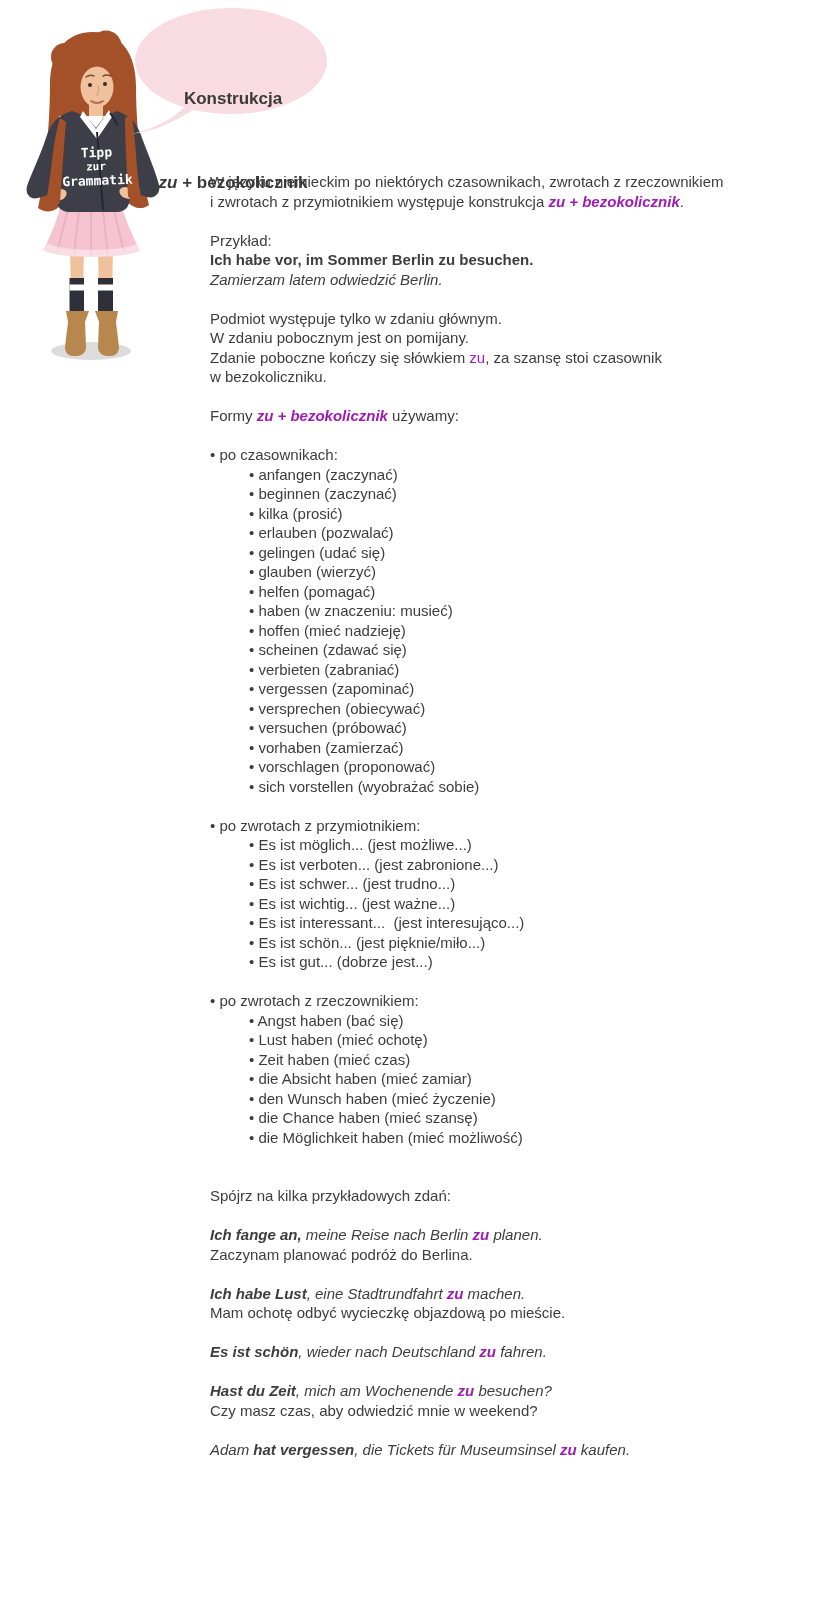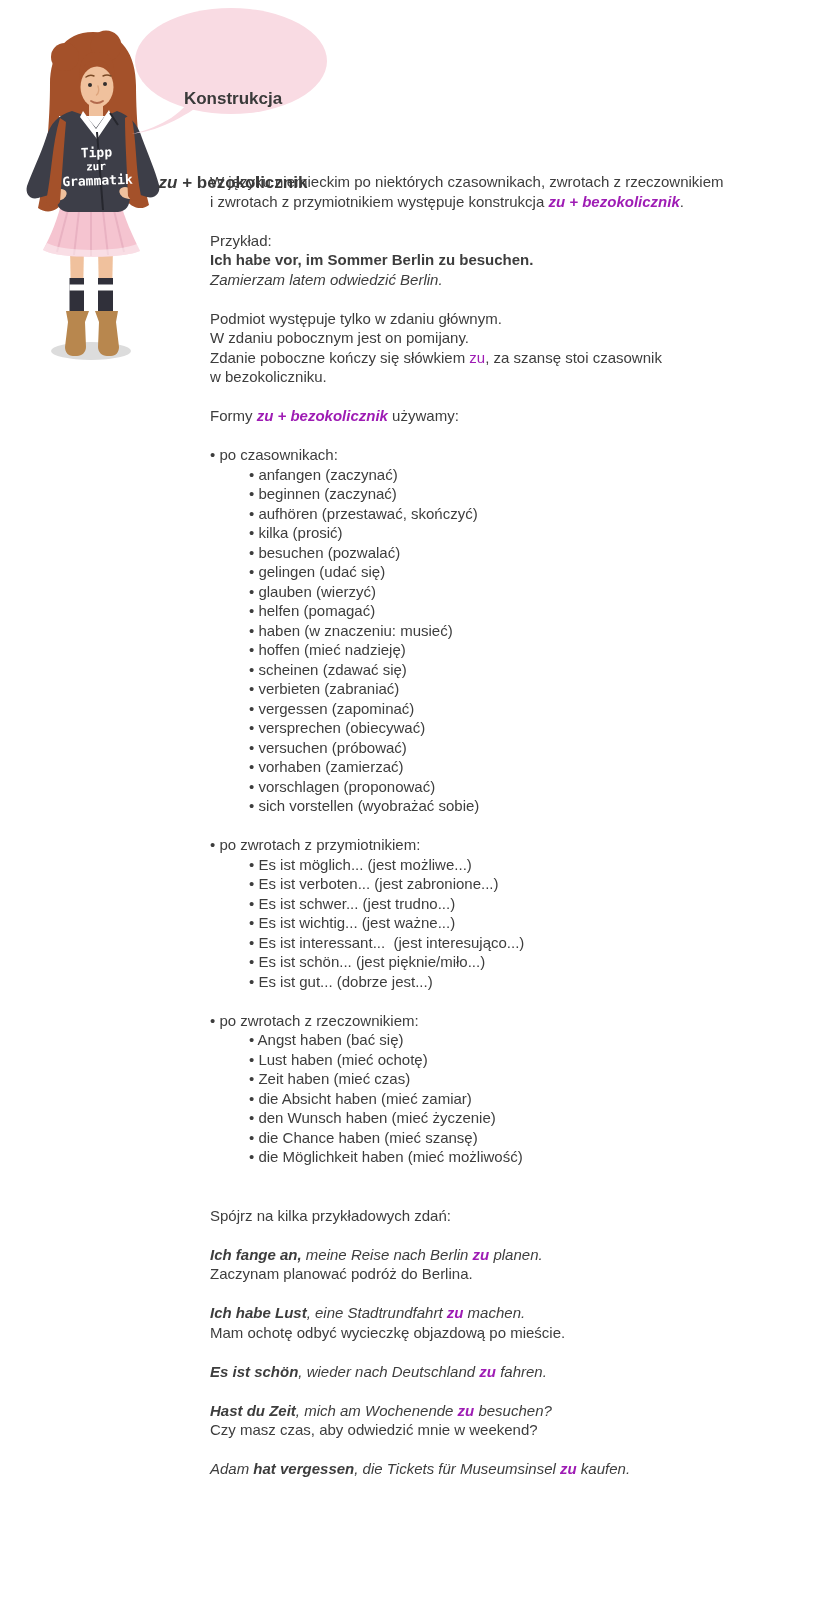--- a/index.html
+++ b/index.html
@@ -132,23 +132,22 @@
       <div class="line"><span class="sr">Podmiot występuje tylko w zdaniu głównym.</span></div>
       <div class="line"><span class="sr">W zdaniu pobocznym jest on pomijany.</span></div>
       <div class="line"><span class="sr">Zdanie poboczne kończy się słówkiem </span><span class="spr">zu</span><span class="sr">, za szansę stoi czasownik</span></div>
       <div class="line"><span class="sr">w bezokoliczniku.</span></div>
       <div class="line">&nbsp;</div>
       <div class="line"><span class="sr">Formy </span><span class="sp">zu + bezokolicznik</span><span class="sr"> używamy:</span></div>
       <div class="line">&nbsp;</div>
       <div class="line"><span class="sr">• po czasownikach:</span></div>
       <div class="line ind"><span class="sr">• anfangen (zaczynać)</span></div>
       <div class="line ind"><span class="sr">• beginnen (zaczynać)</span></div>
-      <div class="line ind"><span class="sr">• aufhören (przestawać, skończyć)</span></div>
       <div class="line ind"><span class="sr">• kilka (prosić)</span></div>
-      <div class="line ind"><span class="sr">• besuchen (pozwalać)</span></div>
+      <div class="line ind"><span class="sr">• erlauben (pozwalać)</span></div>
       <div class="line ind"><span class="sr">• gelingen (udać się)</span></div>
       <div class="line ind"><span class="sr">• glauben (wierzyć)</span></div>
       <div class="line ind"><span class="sr">• helfen (pomagać)</span></div>
       <div class="line ind"><span class="sr">• haben (w znaczeniu: musieć)</span></div>
       <div class="line ind"><span class="sr">• hoffen (mieć nadzieję)</span></div>
       <div class="line ind"><span class="sr">• scheinen (zdawać się)</span></div>
       <div class="line ind"><span class="sr">• verbieten (zabraniać)</span></div>
       <div class="line ind"><span class="sr">• vergessen (zapominać)</span></div>
       <div class="line ind"><span class="sr">• versprechen (obiecywać)</span></div>
       <div class="line ind"><span class="sr">• versuchen (próbować)</span></div>

